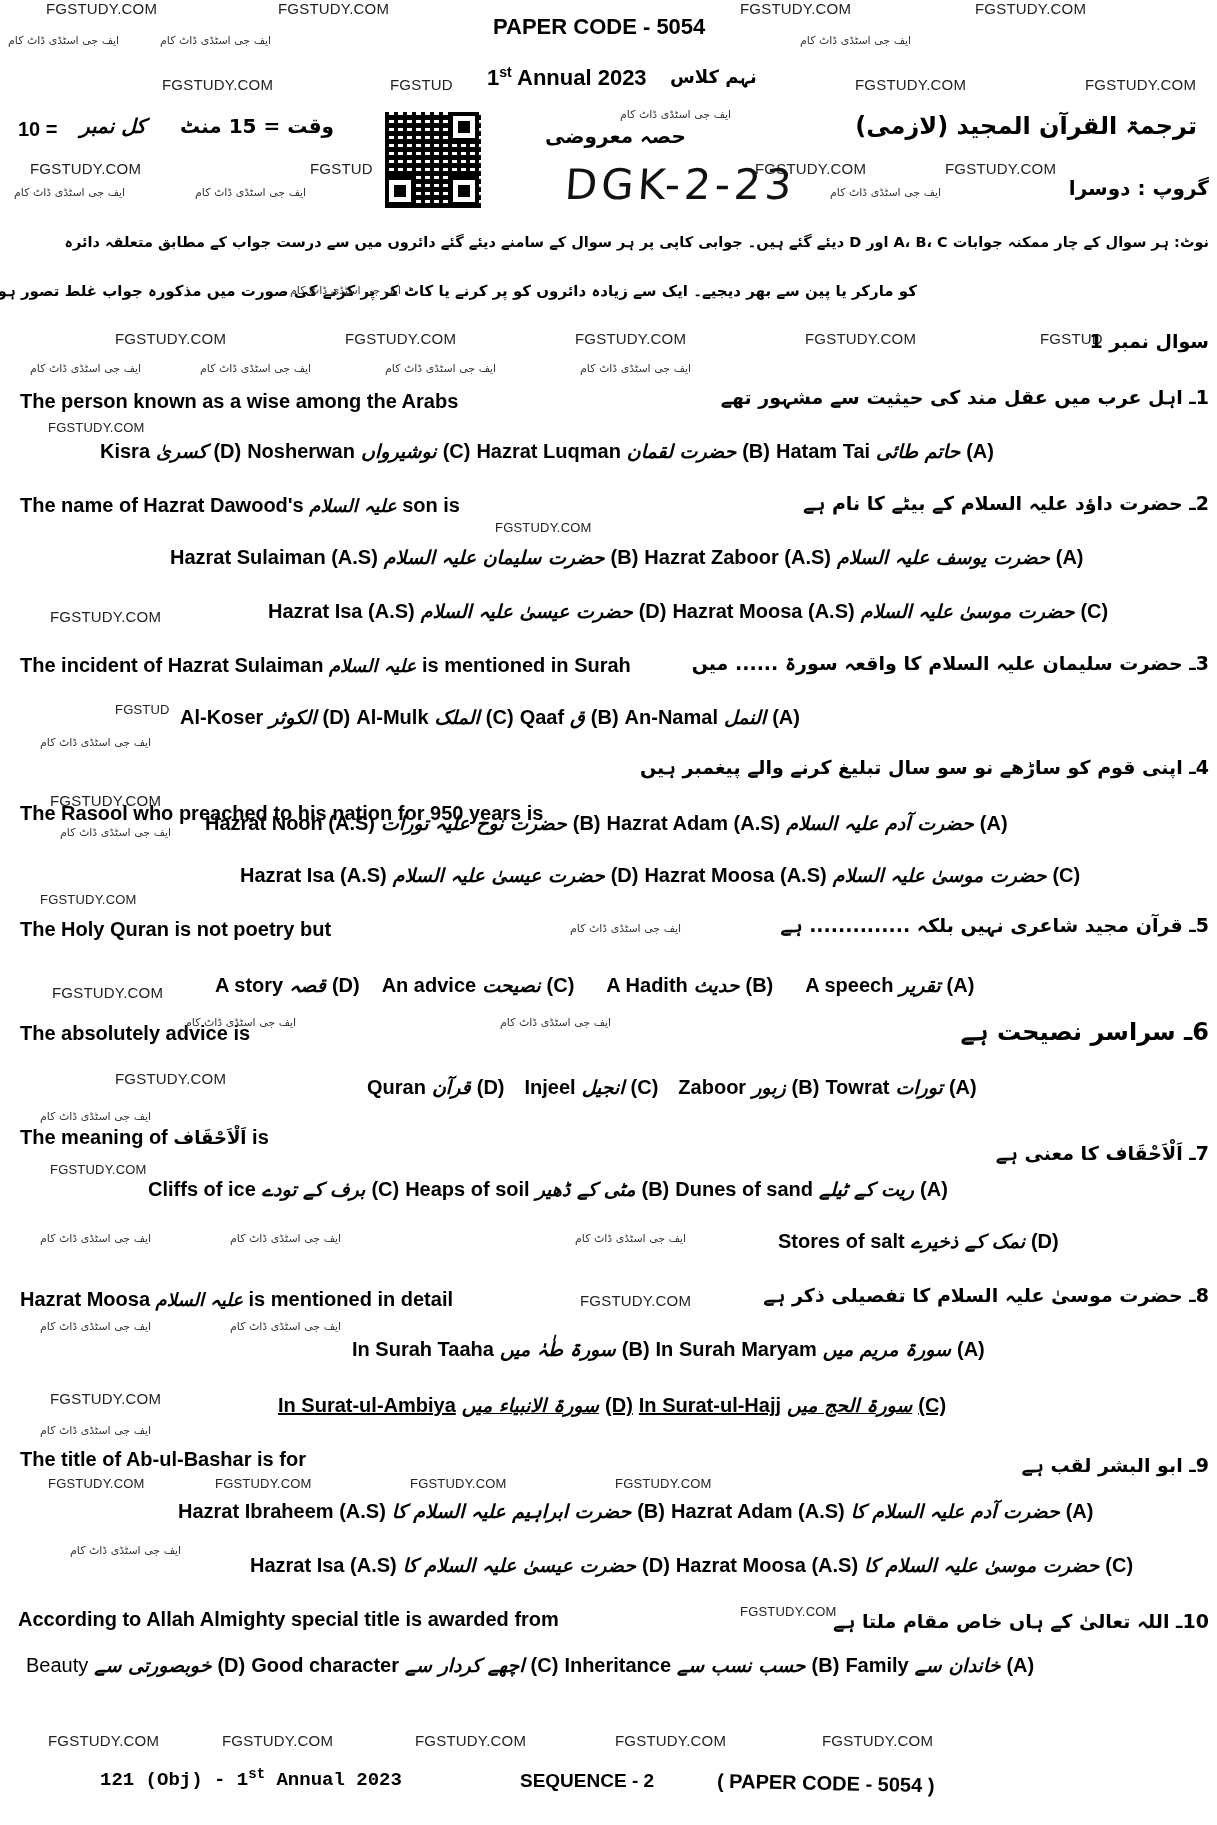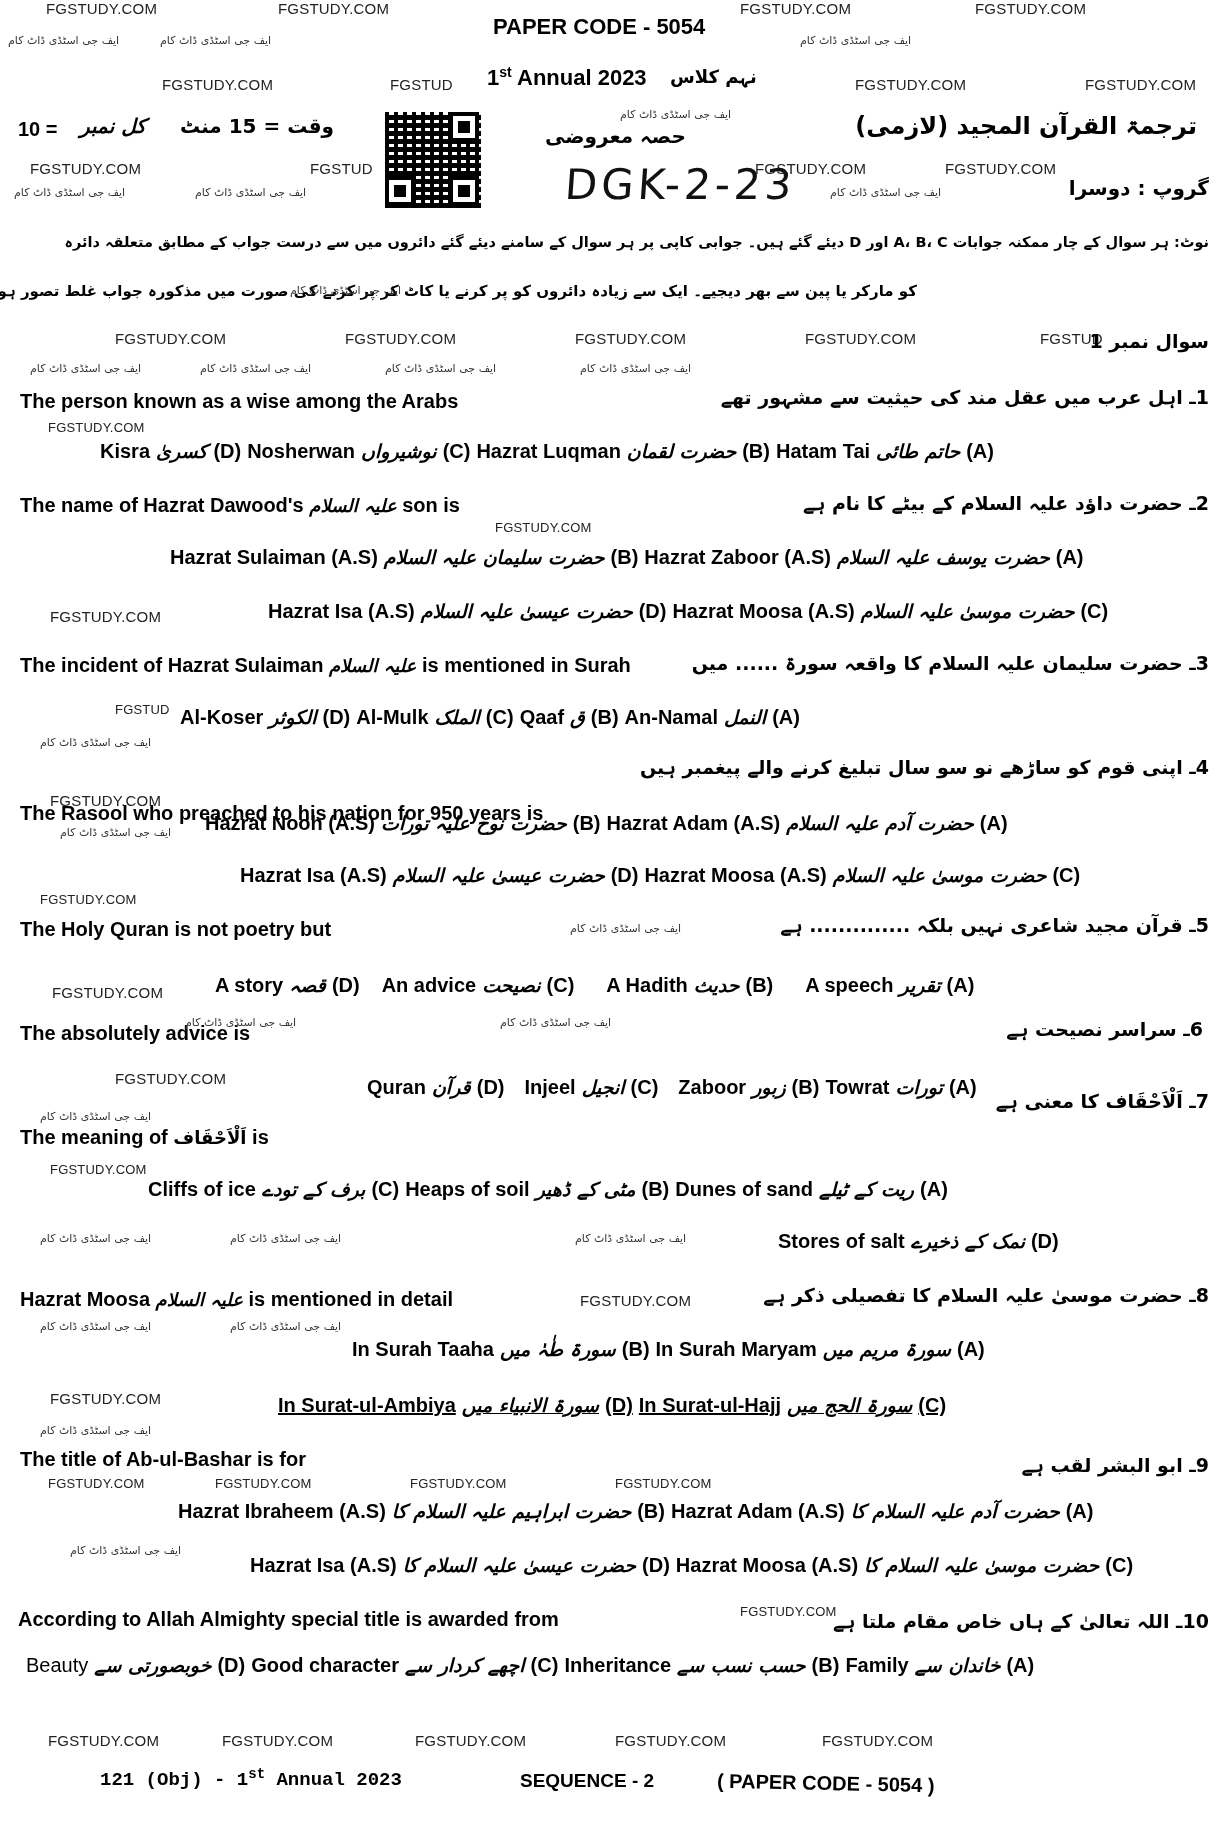--- a/index.html
+++ b/index.html
@@ -190,21 +190,21 @@
     <span>(B)</span>
   <span style="width:20px"></span>
   <span>A speech</span>
     <span class="u">تقریر</span>
     <span>(A)</span>
 </div>
 
 <div class="abs en" style="left:20px;top:1022px;">The absolutely advice is</div>
 <div class="abs wm-ur" style="left:185px;top:1016px;">ایف جی اسٹڈی ڈاٹ کام</div>
 <div class="abs wm-ur" style="left:500px;top:1016px;">ایف جی اسٹڈی ڈاٹ کام</div>
-<div class="abs ur" style="right:14px;top:1018px;font-size:19px;"><span>6</span>ـ <span>سراسر نصیحت ہے</span></div>
+<div class="abs ur" style="right:8px;top:1018px;font-size:24px;"><span>6</span>ـ <span>سراسر نصیحت ہے</span></div>
 <div class="abs wm" style="left:115px;top:1070px;">FGSTUDY.COM</div>
 <div class="abs opt-row" style="left:355px;top:1076px;margin-left:12px;">
   <span>Quran</span>
     <span class="u">قرآن</span>
     <span>(D)</span>
   <span style="width:8px"></span>
   <span>Injeel</span>
     <span class="u">انجیل</span>
     <span>(C)</span>
   <span style="width:8px"></span>
@@ -215,21 +215,21 @@
     <span class="u">تورات</span>
     <span>(A)</span>
 </div>
 <div class="abs wm-ur" style="left:40px;top:1110px;">ایف جی اسٹڈی ڈاٹ کام</div>
 
 <div class="abs en" style="left:20px;top:1126px;">
   <span>The meaning of</span>
   <span class="ur" style="font-size:18px;">اَلْاَحْقَاف</span>
   <span>is</span>
 </div>
-<div class="abs ur" style="right:8px;top:1090px;font-size:19px;"><span>7</span>ـ <span>اَلْاَحْقَاف کا معنی ہے</span></div>
+<div class="abs ur" style="right:8px;top:1142px;font-size:19px;"><span>7</span>ـ <span>اَلْاَحْقَاف کا معنی ہے</span></div>
 <div class="abs wm" style="left:50px;top:1162px;font-size:13px;">FGSTUDY.COM</div>
 <div class="abs opt-row" style="left:148px;top:1178px;">
   <span>Cliffs of ice</span>
     <span class="u">برف کے تودے</span>
     <span>(C)</span>
   <span>Heaps of soil</span>
     <span class="u">مٹی کے ڈھیر</span>
     <span>(B)</span>
   <span>Dunes of sand</span>
     <span class="u">ریت کے ٹیلے</span>

